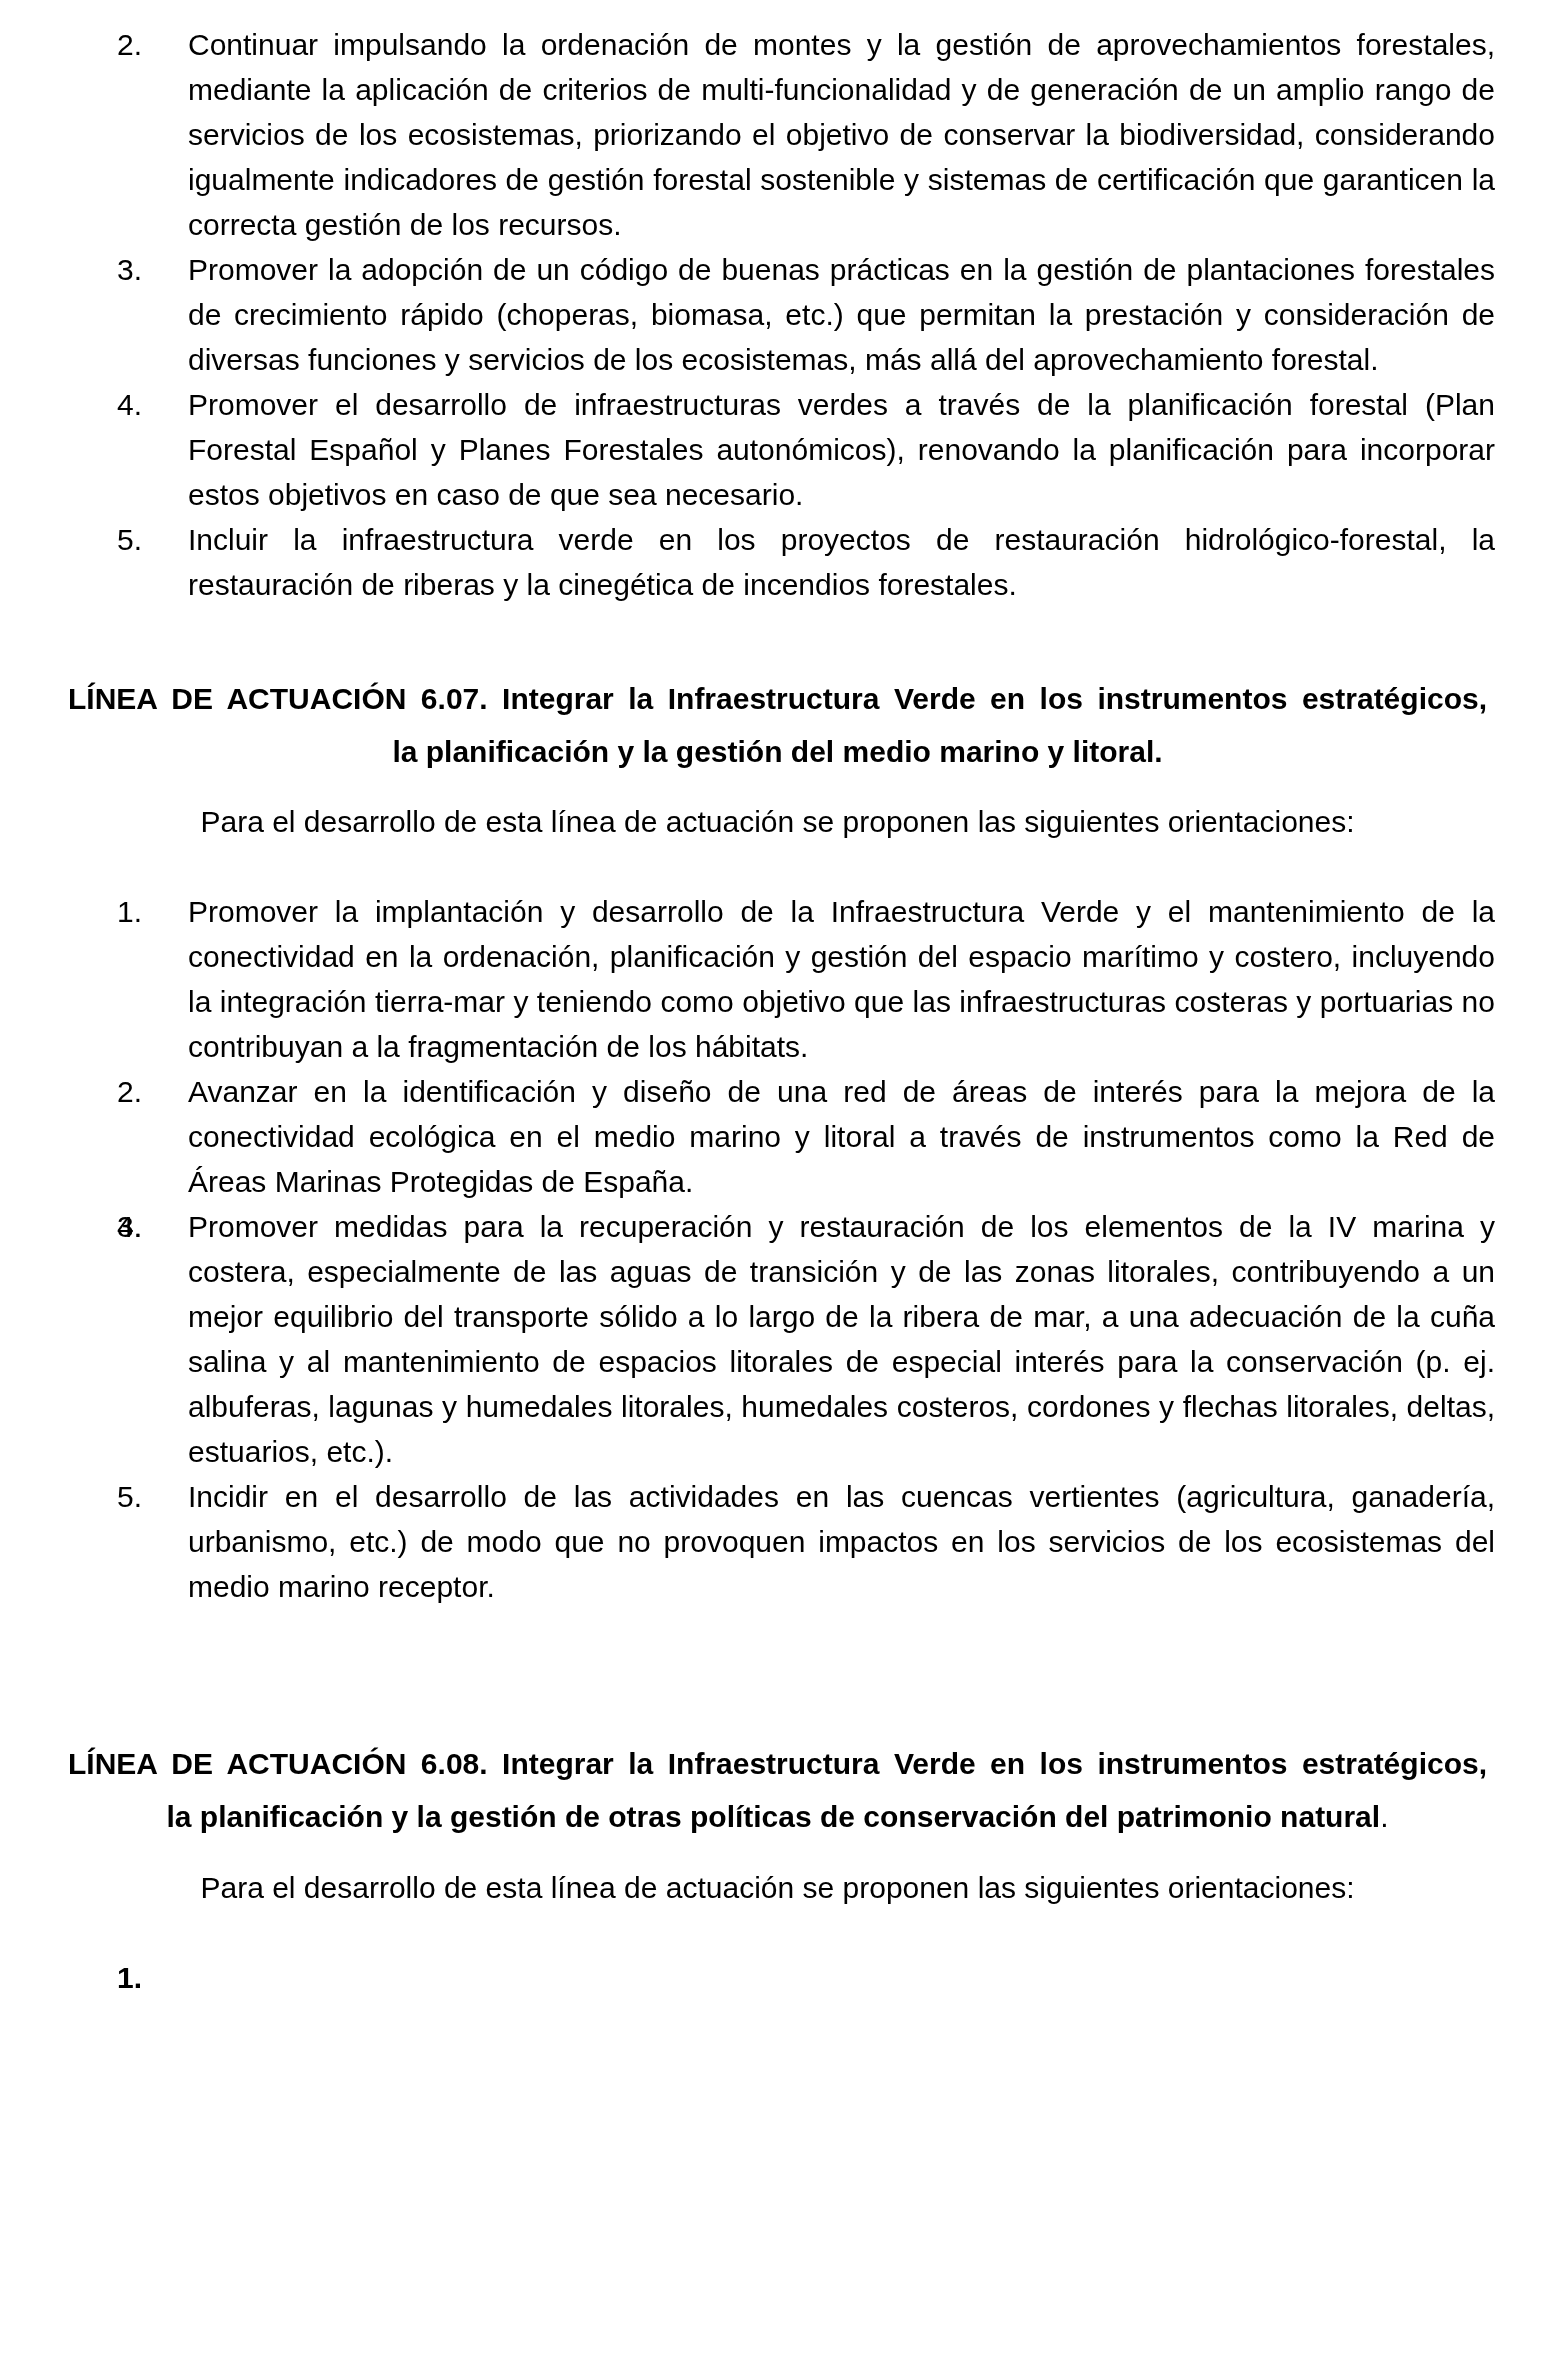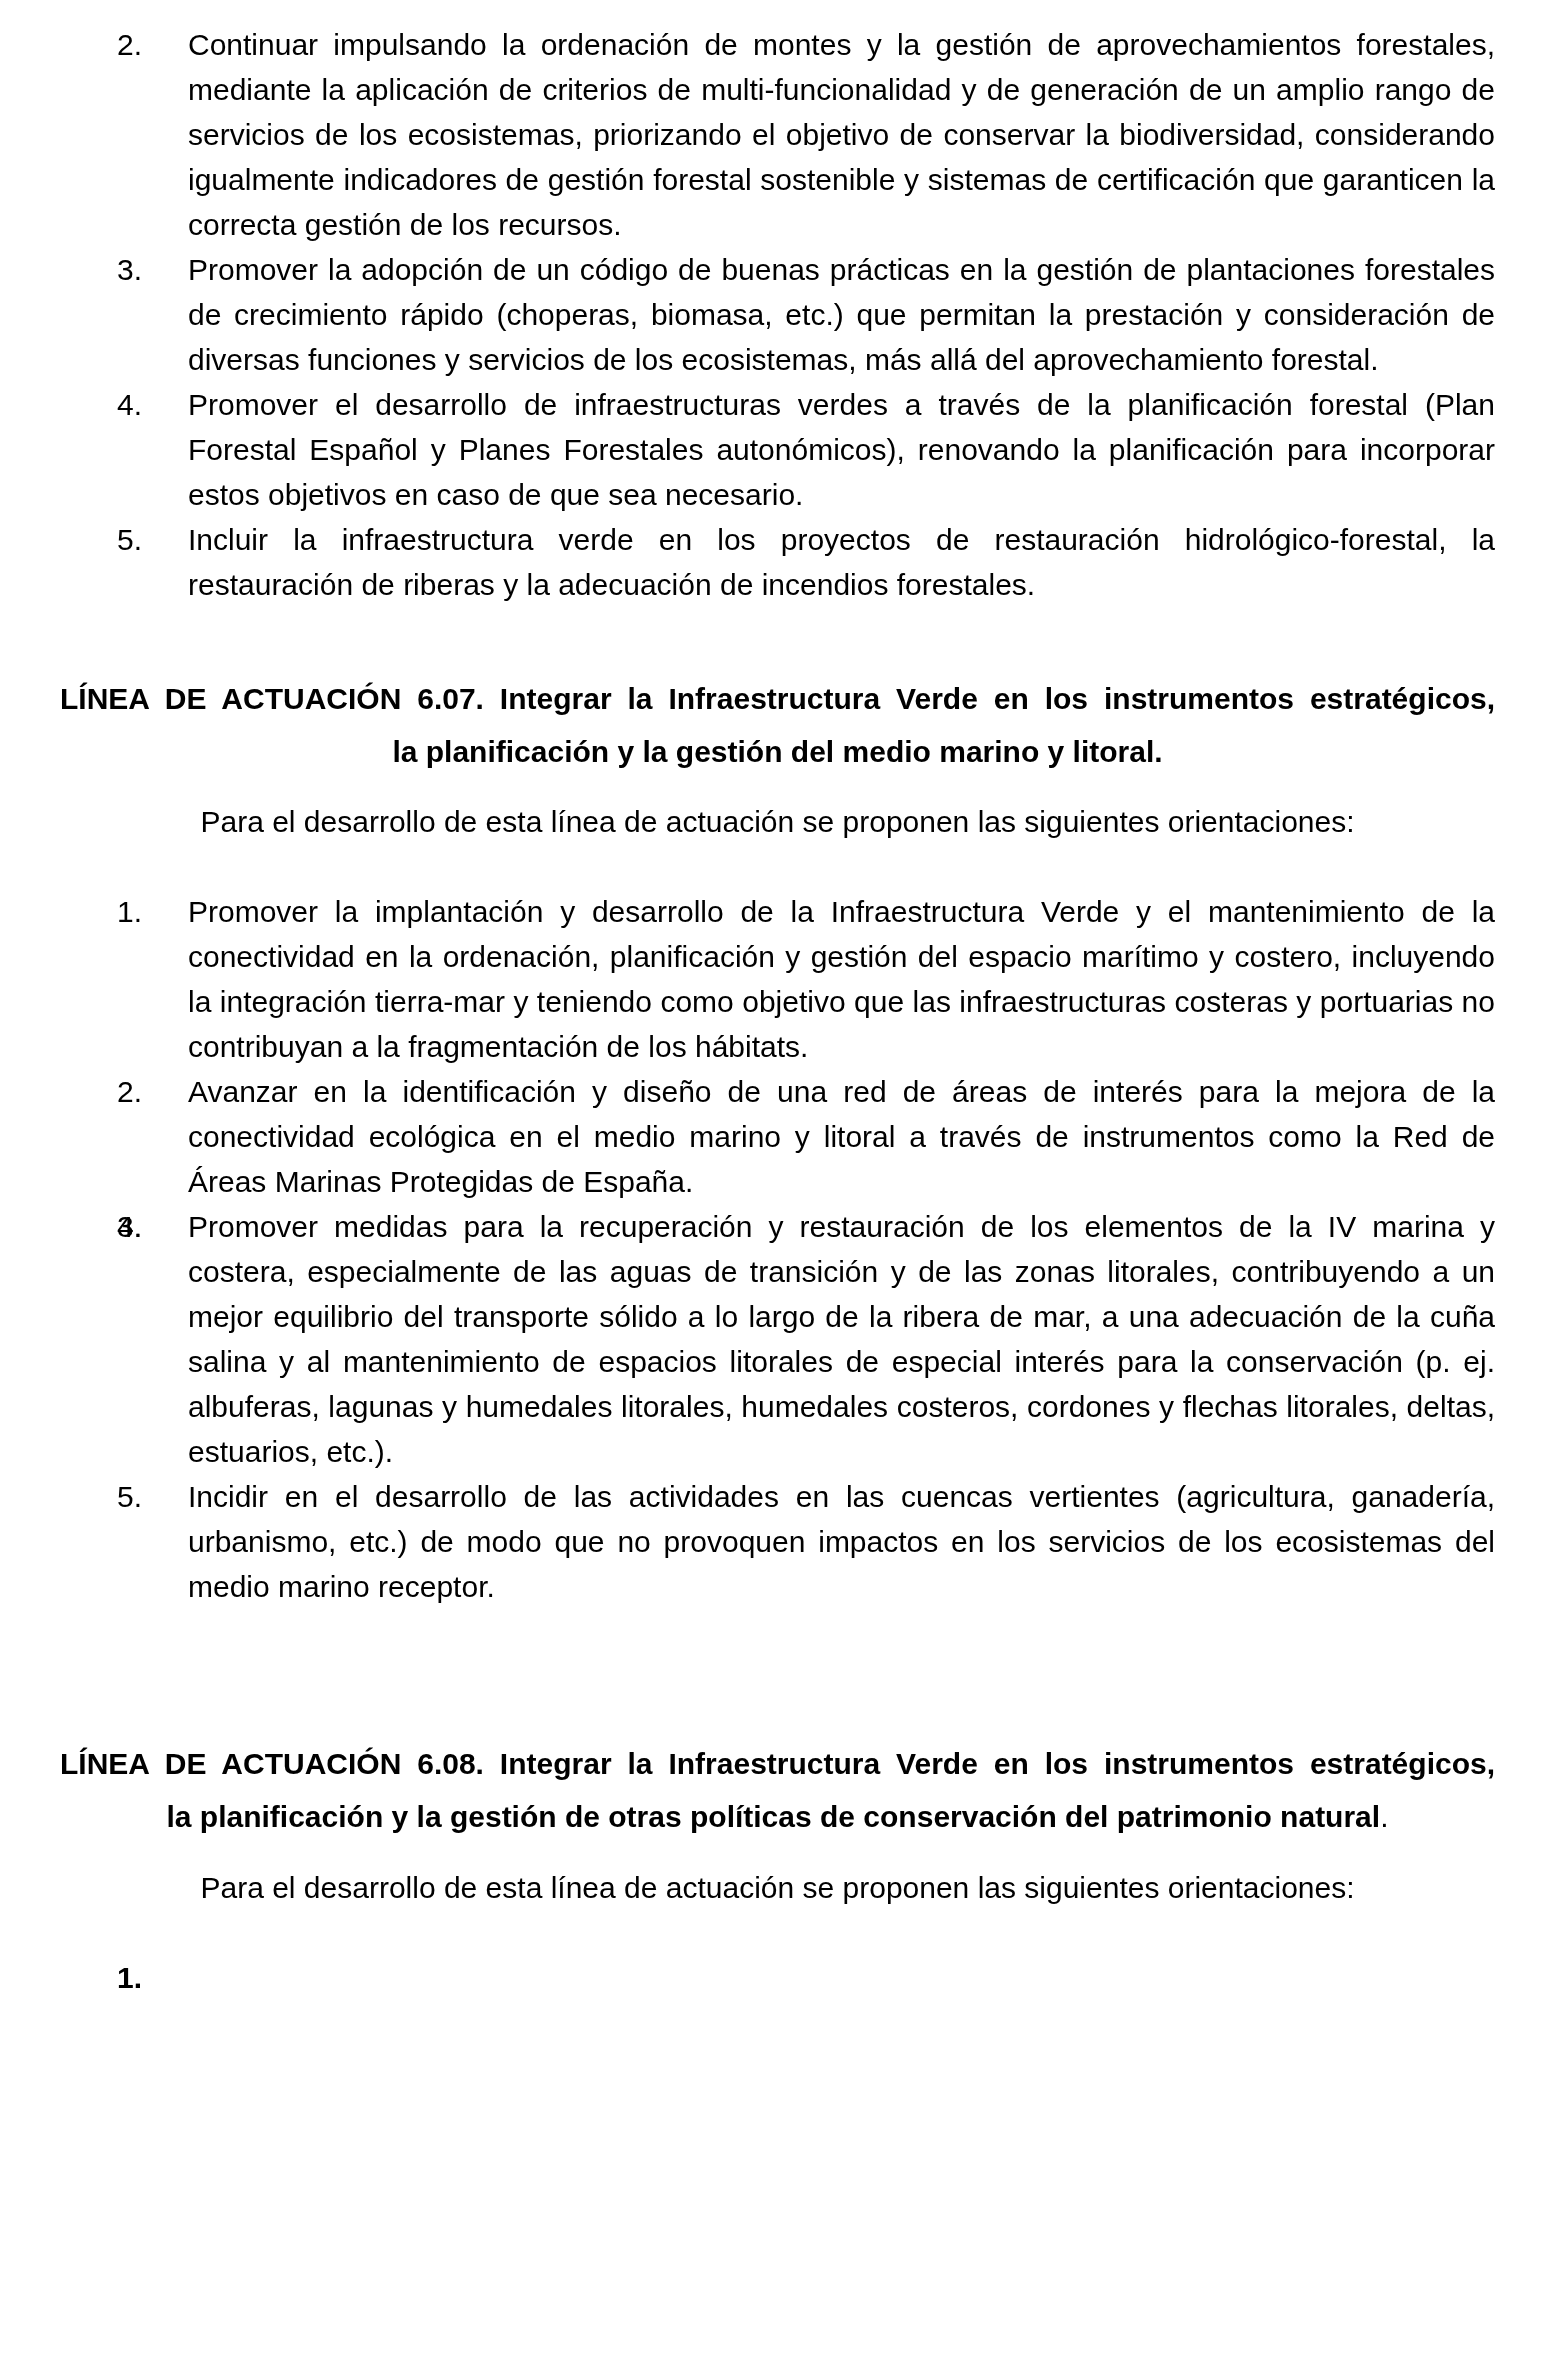--- a/index.html
+++ b/index.html
@@ -23,21 +23,21 @@
     text-align: justify;
   }
   .num-item .marker {
     position: absolute;
     left: 57px;
     top: 0;
   }
   .heading {
     font-weight: bold;
     line-height: 53px;
-    margin: 0;
+    margin: 8px;
   }
   .heading .h-line1 {
     text-align: justify;
     text-align-last: justify;
   }
   .heading .h-line2 { text-align: center; }
   .no-bold { font-weight: normal; }
   .bold-marker .marker { font-weight: bold; }
   .heading-607 { margin-top: 65px; }
   .heading-608 { margin-top: 128px; }
@@ -56,21 +56,21 @@
     <li class="num-item">
       <span class="marker">3.</span>
       <span>Promover la adopción de un código de buenas prácticas en la gestión de plantaciones forestales de crecimiento rápido (choperas, biomasa, etc.) que permitan la prestación y consideración de diversas funciones y servicios de los ecosistemas, más allá del aprovechamiento forestal.</span>
     </li>
     <li class="num-item">
       <span class="marker">4.</span>
       <span>Promover el desarrollo de infraestructuras verdes a través de la planificación forestal (Plan Forestal Español y Planes Forestales autonómicos), renovando la planificación para incorporar estos objetivos en caso de que sea necesario.</span>
     </li>
     <li class="num-item">
       <span class="marker">5.</span>
-      <span>Incluir la infraestructura verde en los proyectos de restauración hidrológico-forestal, la restauración de riberas y la adecuación de incendios forestales.</span>
+      <span>Incluir la infraestructura verde en los proyectos de restauración hidrológico-forestal, la restauración de riberas y la cinegética de incendios forestales.</span>
     </li>
   </ol>
 
   <div class="heading heading-607">
     <div class="h-line1">LÍNEA DE ACTUACIÓN 6.07. Integrar la Infraestructura Verde en los instrumentos estratégicos,</div>
     <div class="h-line2">la planificación y la gestión del medio marino y litoral.</div>
   </div>
 
   <p class="intro">Para el desarrollo de esta línea de actuación se proponen las siguientes orientaciones:</p>
 

